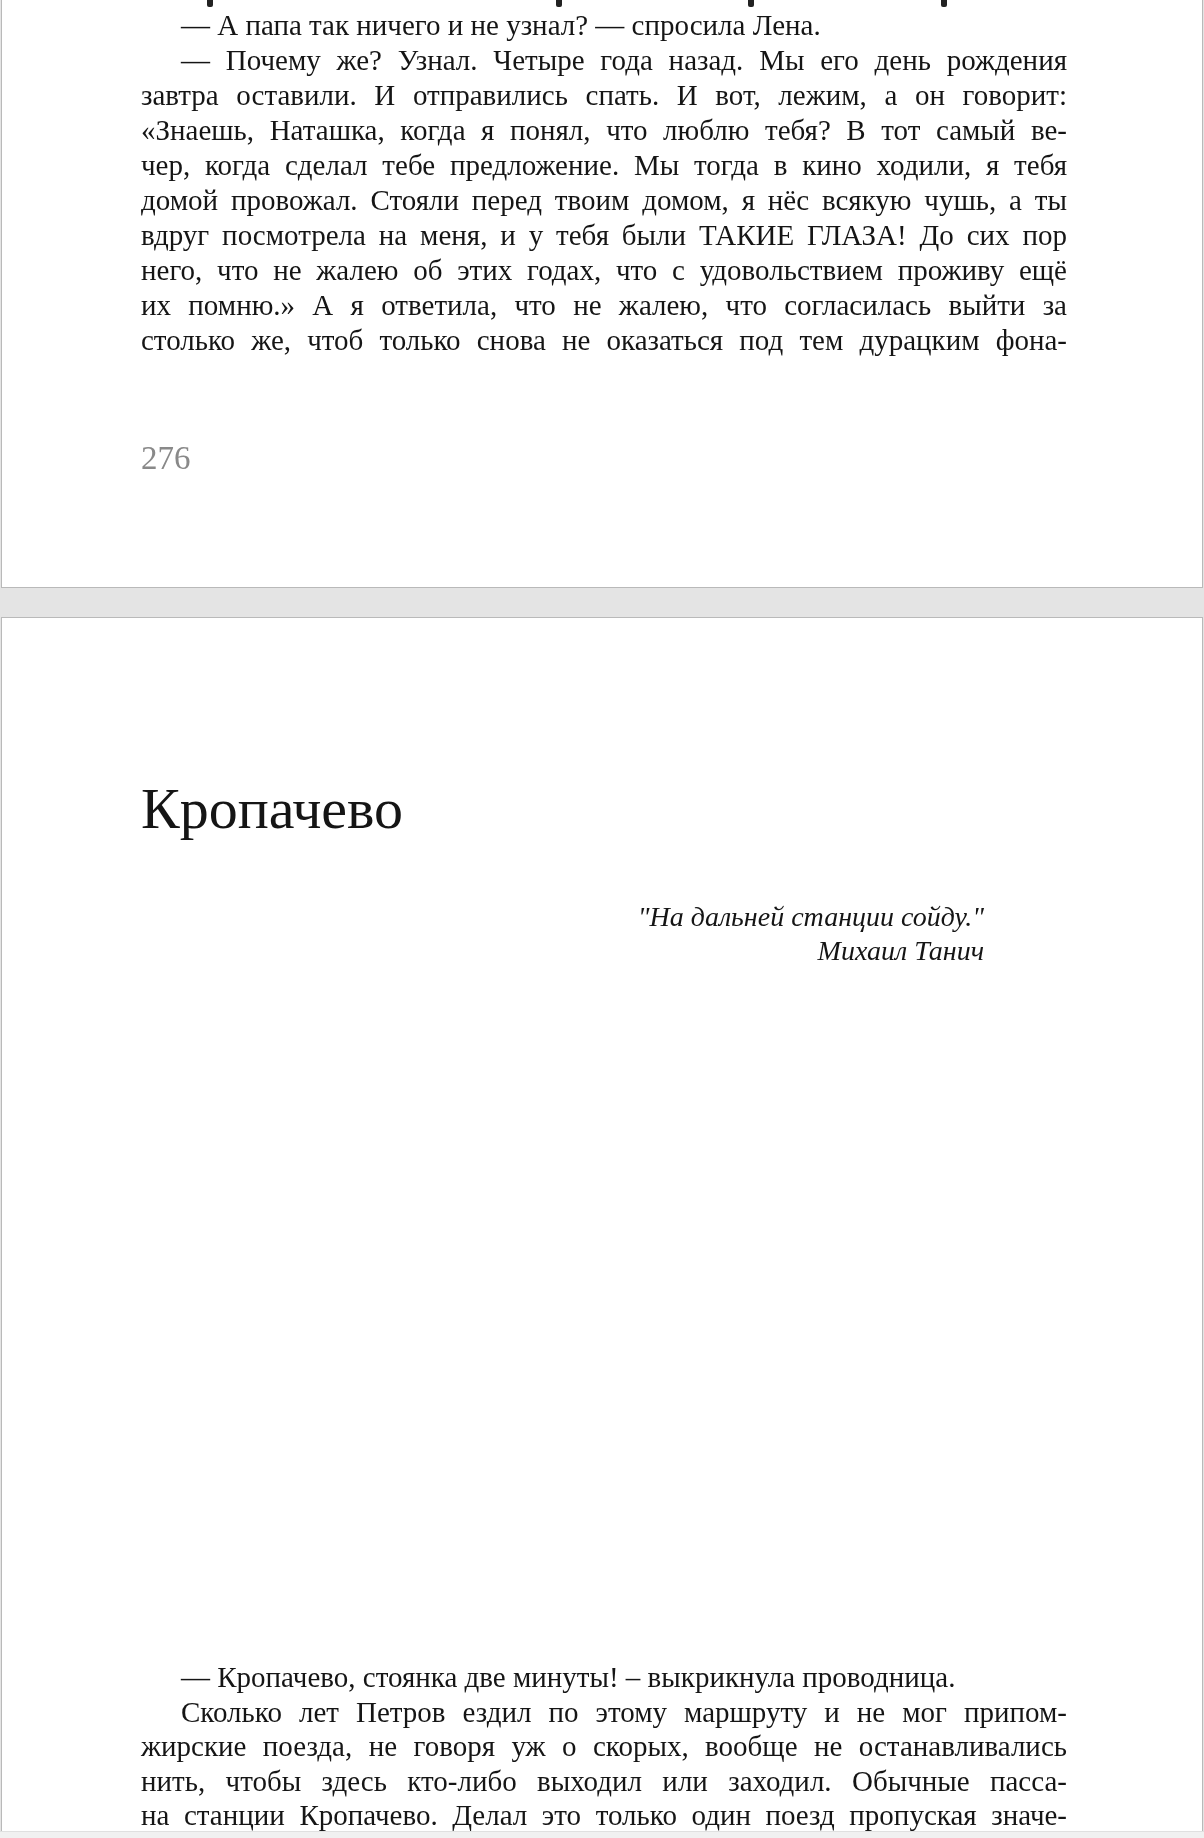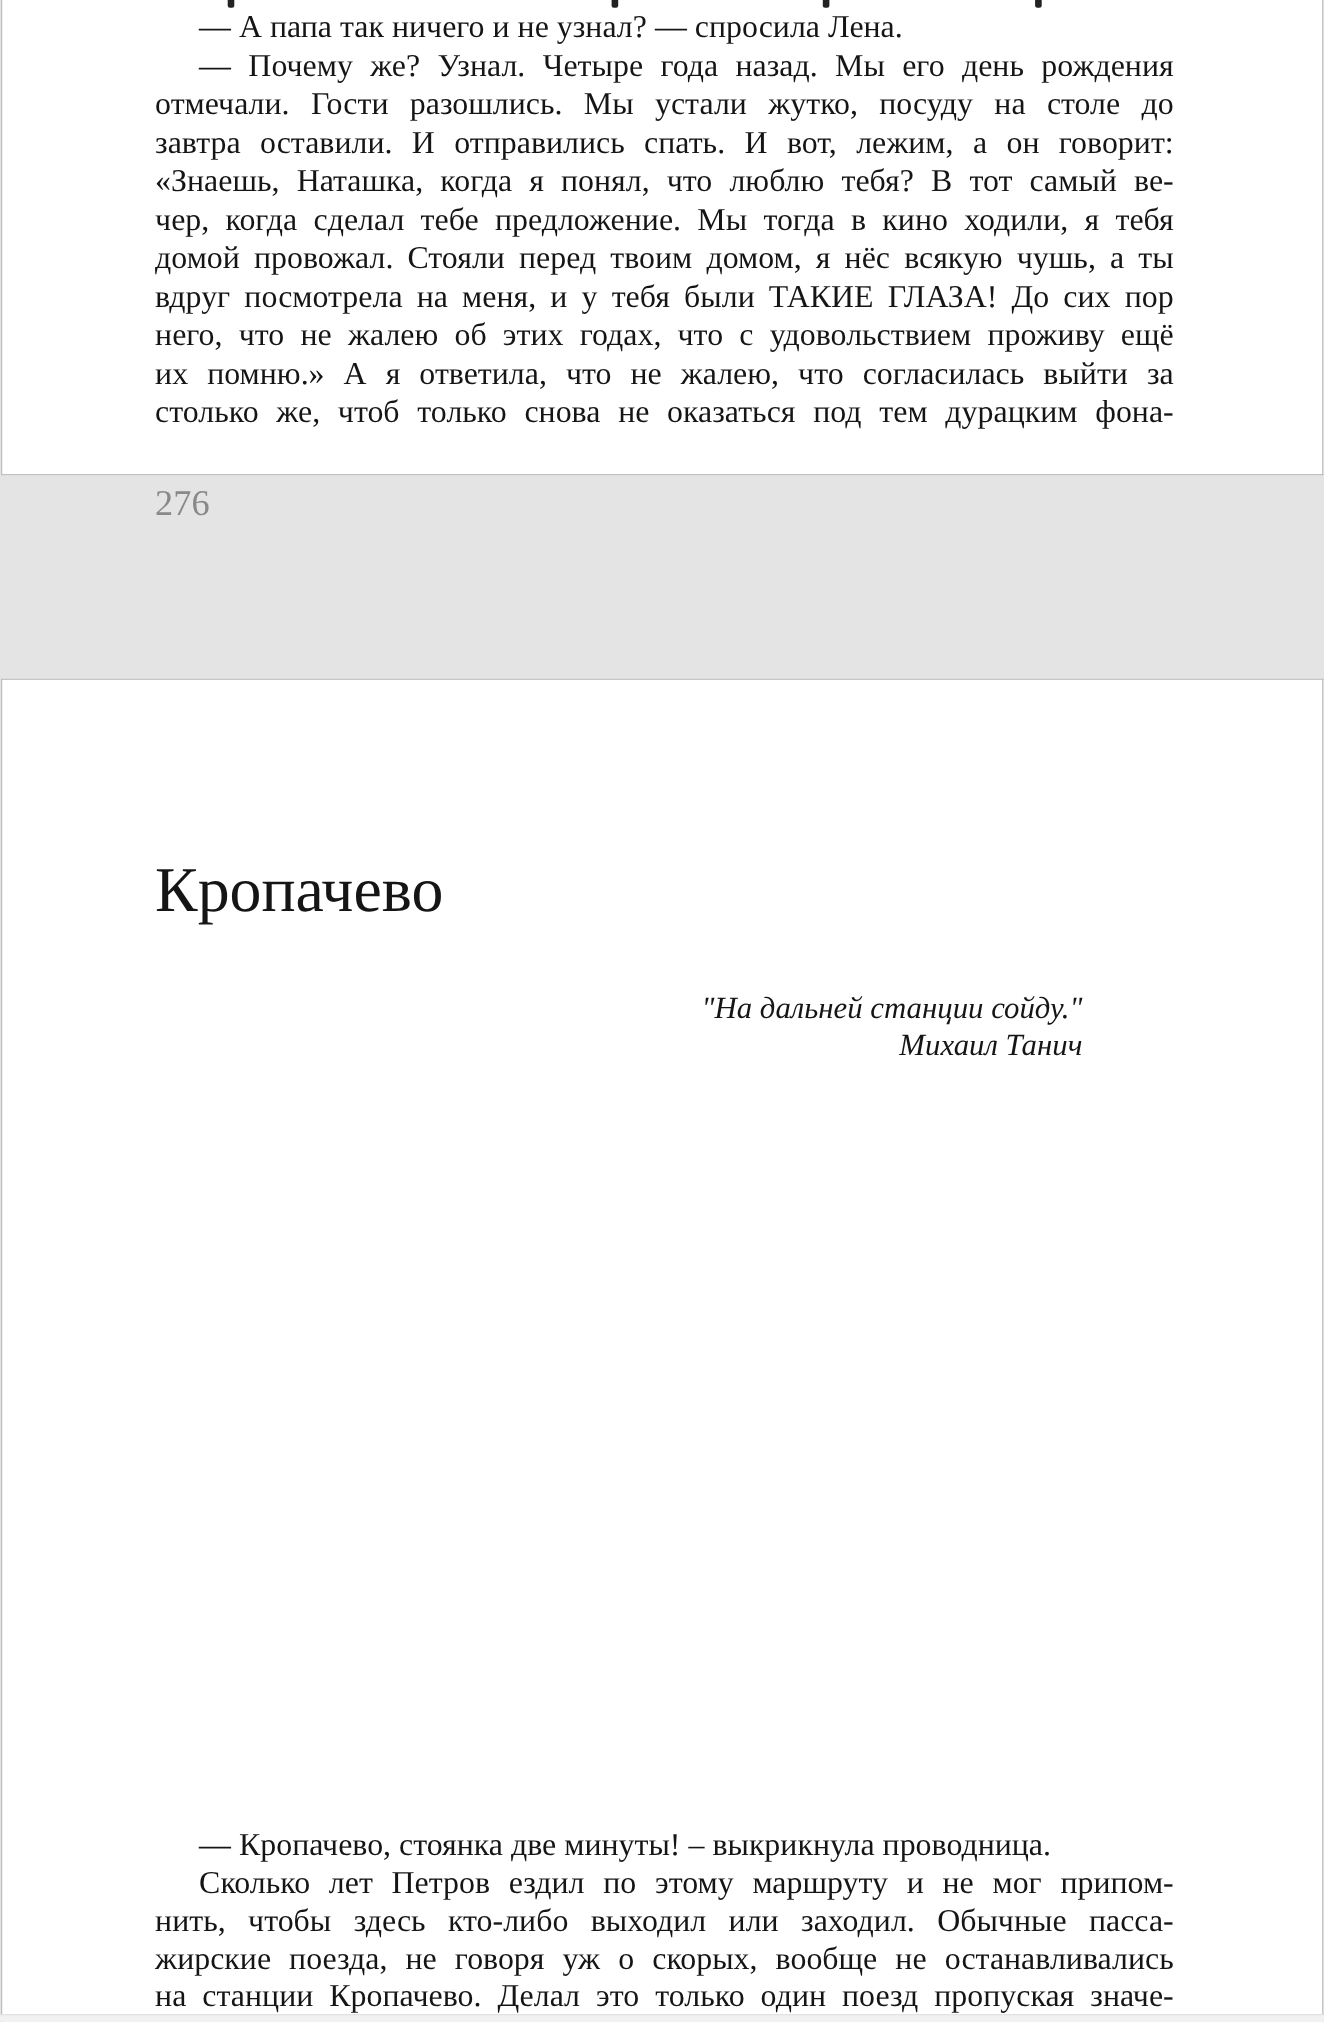--- a/index.html
+++ b/index.html
@@ -18,21 +18,21 @@
     position: absolute;
     left: 1px;
     width: 1202px;
     box-sizing: border-box;
     background: var(--page-color, #ffffff);
     border-left: 1px solid var(--page-border, #b9b9b9);
     border-right: 1px solid var(--page-border, #b9b9b9);
   }
   .page-prev {
     top: 0;
-    height: 432px;
+    height: 588px;
     border-bottom: 1px solid var(--page-border, #b9b9b9);
     padding-left: 28px;
   }
   .page-next {
     top: 617px;
     height: 1221px;
     border-top: 1px solid var(--page-border, #b9b9b9);
   }
   .textblock {
     position: absolute;
@@ -100,21 +100,20 @@
   <div class="page page-prev">
     <div id="frag-row">
         <span class="frag" style="left: 205px;"></span>
         <span class="frag" style="left: 554px;"></span>
         <span class="frag" style="left: 746px;"></span>
         <span class="frag" style="left: 939px;"></span>
       </div>
     <div class="textblock" id="prev-lines">
         <div class="tl indent">— А папа так ничего и не узнал? — спросила Лена.</div>
         <div class="tl indent fill">— Почему же? Узнал. Четыре года назад. Мы его день рождения</div>
-        <div class="tl fill">отмечали. Гости разошлись. Мы устали жутко, посуду на столе до</div>
         <div class="tl fill">завтра оставили. И отправились спать. И вот, лежим, а он говорит:</div>
         <div class="tl fill">«Знаешь, Наташка, когда я понял, что люблю тебя? В тот самый ве-</div>
         <div class="tl fill">чер, когда сделал тебе предложение. Мы тогда в кино ходили, я тебя</div>
         <div class="tl fill">домой провожал. Стояли перед твоим домом, я нёс всякую чушь, а ты</div>
         <div class="tl fill">вдруг посмотрела на меня, и у тебя были ТАКИЕ ГЛАЗА! До сих пор</div>
         <div class="tl fill">него, что не жалею об этих годах, что с удовольствием проживу ещё</div>
         <div class="tl fill">их помню.» А я ответила, что не жалею, что согласилась выйти за</div>
         <div class="tl fill">столько же, чтоб только снова не оказаться под тем дурацким фона-</div>
       </div>
     <div class="page-number">276</div>
@@ -122,21 +121,21 @@
 
   <div class="page page-next">
     <h1 class="chapter-title">Кропачево</h1>
     <div class="epigraph">
       <div>"На дальней станции сойду."</div>
       <div>Михаил Танич</div>
     </div>
     <div class="textblock" id="next-lines">
         <div class="tl indent">— Кропачево, стоянка две минуты! – выкрикнула проводница.</div>
         <div class="tl indent fill">Сколько лет Петров ездил по этому маршруту и не мог припом-</div>
+        <div class="tl fill">жирские поезда, не говоря уж о скорых, вообще не останавливались</div>
         <div class="tl fill">нить, чтобы здесь кто-либо выходил или заходил. Обычные пасса-</div>
-        <div class="tl fill">жирские поезда, не говоря уж о скорых, вообще не останавливались</div>
         <div class="tl fill">на станции Кропачево. Делал это только один поезд пропуская значе-</div>
         <div class="tl fill">ния, который останавливался на каждом полустанке, пропуская даже</div>
       </div>
   </div>
 
   <div class="bottom-strip"></div>
 </div>
 
 </body></html>

